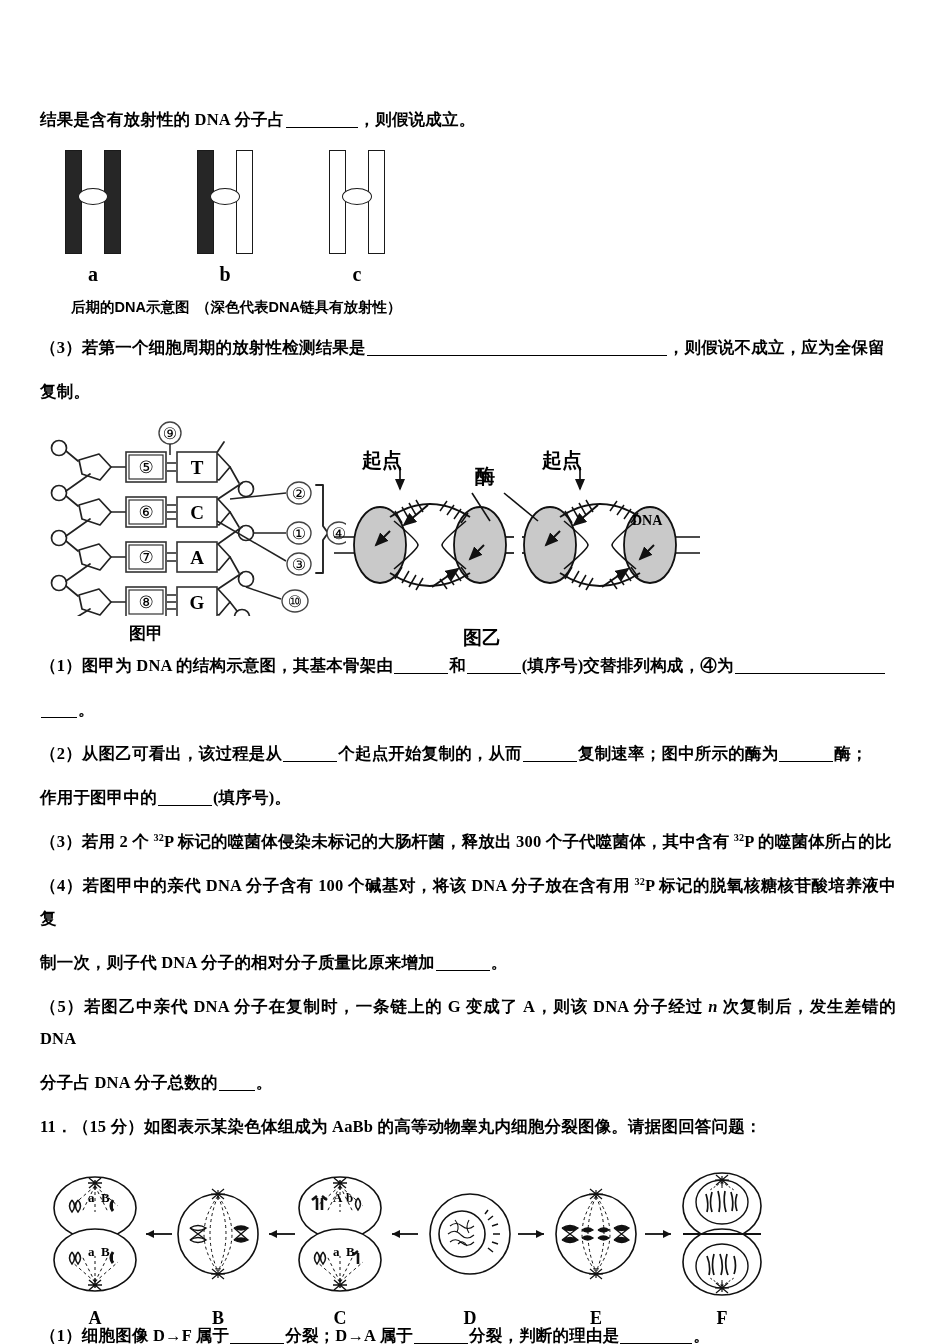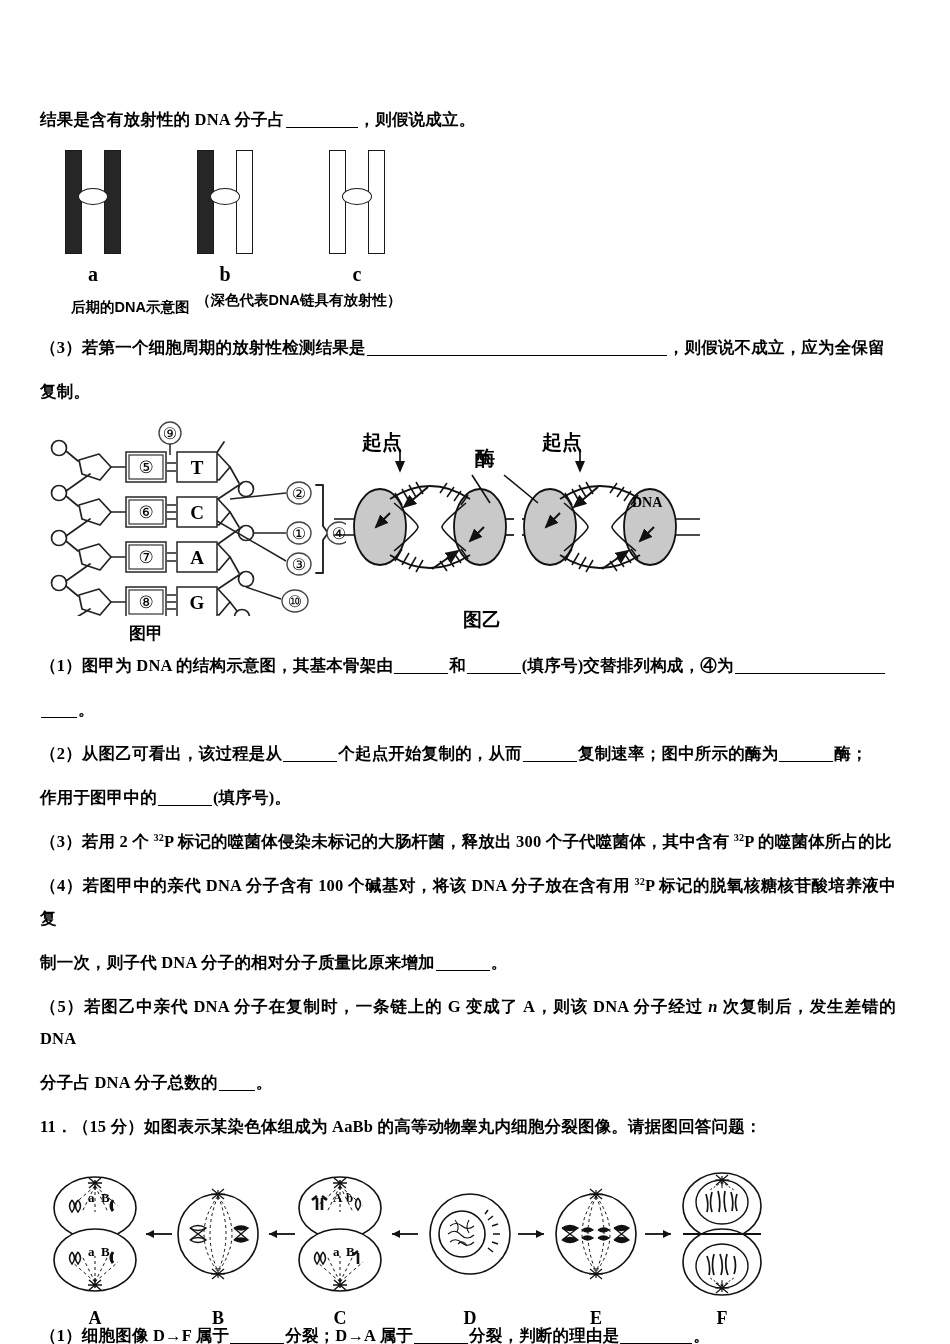--- a/index.html
+++ b/index.html
@@ -108,21 +108,21 @@
   .fig-jia {
     position: absolute;
     left: 46px;
     top: 0;
     width: 300px;
     height: 220px;
   }
   .fig-yi {
     position: absolute;
     left: 332px;
-    top: 6px;
+    top: 24px;
     width: 370px;
     height: 210px;
   }
   .fig-sub {
     text-align: center;
     font-family: "Liberation Sans", "DejaVu Sans", sans-serif;
     font-size: 17px;
     font-weight: bold;
   }
 
@@ -177,21 +177,21 @@
     <div class="chrom-unit" style="left:312px;">
       <div class="chrom-pair">
         <div class="bar light left"></div>
         <div class="bar light right"></div>
         <div class="centromere"></div>
       </div>
       <div class="chrom-label">c</div>
     </div>
 
     <div class="fig-caption" style="left:48px; top:148px;margin-left:23px;">后期的DNA示意图</div>
-    <div class="fig-caption" style="left:196px; top:141px;">（深色代表DNA链具有放射性）</div>
+    <div class="fig-caption" style="left:196px; top:148px;">（深色代表DNA链具有放射性）</div>
   </div>
 
   <div class="body-text q-line" style="margin-top:14px;">
     <span>（3）若第一个细胞周期的放射性检测结果是</span><span class="blank-xxl"></span><span>，则假说不成立，应为全保留</span>
   </div>
   <div class="body-text q-line">复制。</div>
 
 
   <div class="fig-row">
 

